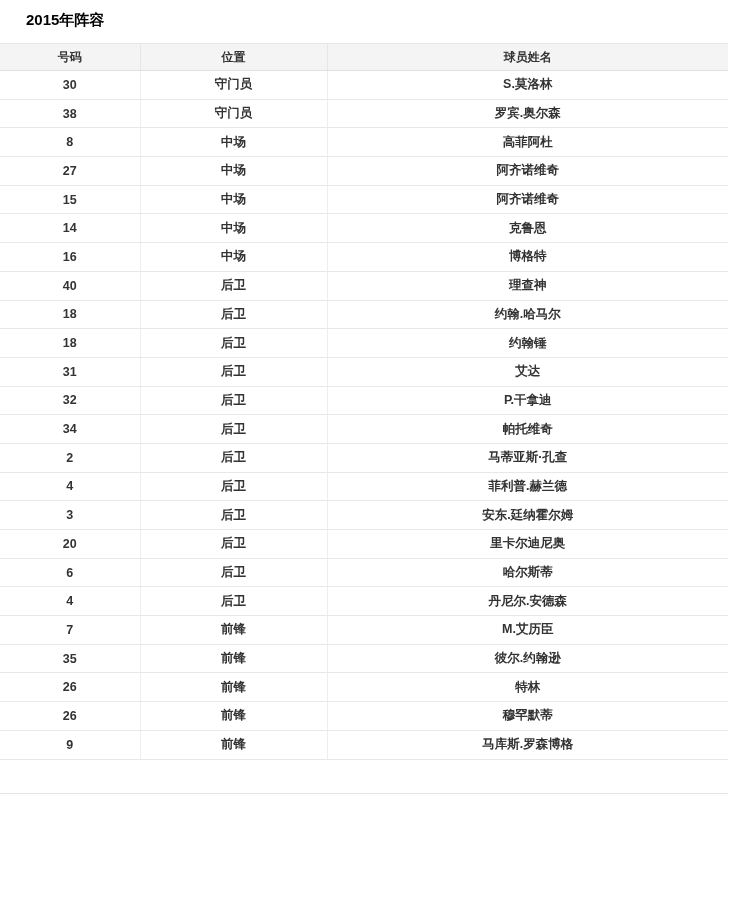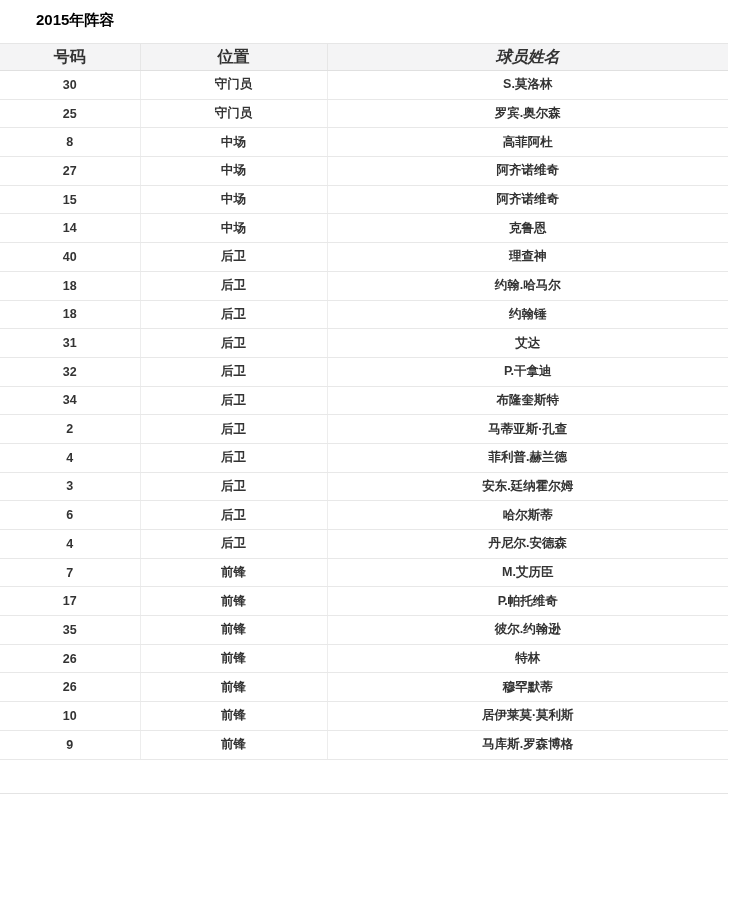--- a/index.html
+++ b/index.html
@@ -13,45 +13,45 @@
     width: 730px;
     height: 919px;
     background: #ffffff;
     overflow: hidden;
     box-sizing: border-box;
   }
   .page-title {
     font-size: 15px;
     font-weight: bold;
     color: #000000;
-    padding: 11px 0 0 36px;
+    padding: 11px 0 0 26px;
     line-height: 18px;
   }
   table.roster {
     width: 728px;
     border-collapse: collapse;
     table-layout: fixed;
     margin-top: 14px;
   }
   col.c-number { width: 140px; }
   col.c-position { width: 187px; }
   col.c-name { width: 401px; }
   table.roster th {
     background: #f4f4f5;
     height: 26px;
-    font-size: 16px;
+    font-size: 12px;
     font-weight: bold;
     color: #333333;
     text-align: center;
     border-top: 1px solid #e6e6e6;
     border-bottom: 1px solid #e0e0e0;
     border-right: 1px solid #e6e6e6;
     padding: 0;
   }
-  table.roster th:last-child { border-right: none; font-style: italic; }
+  table.roster th:last-child { border-right: none; }
   table.roster td {
     height: 27.7px;
     font-size: 12.5px;
     font-weight: bold;
     color: #333333;
     text-align: center;
     background: #ffffff;
     border-bottom: 1px solid #e8e8e8;
     border-right: 1px solid #ededed;
     padding: 0;
@@ -84,21 +84,21 @@
       </tr>
     </thead>
     <tbody id="roster-body">
 
     <tr>
           <td>30</td>
           <td>守门员</td>
           <td>S.莫洛林</td>
         </tr>
         <tr>
-          <td>25</td>
+          <td>38</td>
           <td>守门员</td>
           <td>罗宾.奥尔森</td>
         </tr>
         <tr>
           <td>8</td>
           <td>中场</td>
           <td>高菲阿杜</td>
         </tr>
         <tr>
           <td>27</td>
@@ -109,20 +109,25 @@
           <td>15</td>
           <td>中场</td>
           <td>阿齐诺维奇</td>
         </tr>
         <tr>
           <td>14</td>
           <td>中场</td>
           <td>克鲁恩</td>
         </tr>
         <tr>
+          <td>16</td>
+          <td>中场</td>
+          <td>博格特</td>
+        </tr>
+        <tr>
           <td>40</td>
           <td>后卫</td>
           <td>理查神</td>
         </tr>
         <tr>
           <td>18</td>
           <td>后卫</td>
           <td>约翰.哈马尔</td>
         </tr>
         <tr>
@@ -136,76 +141,71 @@
           <td>艾达</td>
         </tr>
         <tr>
           <td>32</td>
           <td>后卫</td>
           <td>P.干拿迪</td>
         </tr>
         <tr>
           <td>34</td>
           <td>后卫</td>
-          <td>布隆奎斯特</td>
+          <td>帕托维奇</td>
         </tr>
         <tr>
           <td>2</td>
           <td>后卫</td>
           <td>马蒂亚斯·孔查</td>
         </tr>
         <tr>
           <td>4</td>
           <td>后卫</td>
           <td>菲利普.赫兰德</td>
         </tr>
         <tr>
           <td>3</td>
           <td>后卫</td>
           <td>安东.廷纳霍尔姆</td>
         </tr>
         <tr>
+          <td>20</td>
+          <td>后卫</td>
+          <td>里卡尔迪尼奥</td>
+        </tr>
+        <tr>
           <td>6</td>
           <td>后卫</td>
           <td>哈尔斯蒂</td>
         </tr>
         <tr>
           <td>4</td>
           <td>后卫</td>
           <td>丹尼尔.安德森</td>
         </tr>
         <tr>
           <td>7</td>
           <td>前锋</td>
           <td>M.艾历臣</td>
         </tr>
         <tr>
-          <td>17</td>
-          <td>前锋</td>
-          <td>P.帕托维奇</td>
-        </tr>
-        <tr>
           <td>35</td>
           <td>前锋</td>
           <td>彼尔.约翰逊</td>
         </tr>
         <tr>
           <td>26</td>
           <td>前锋</td>
           <td>特林</td>
         </tr>
         <tr>
           <td>26</td>
           <td>前锋</td>
           <td>穆罕默蒂</td>
-        </tr>
-        <tr>
-          <td>10</td>
-          <td>前锋</td>
-          <td>居伊莱莫·莫利斯</td>
         </tr>
         <tr>
           <td>9</td>
           <td>前锋</td>
           <td>马库斯.罗森博格</td>
         </tr>
       </tbody>
     <tfoot>
       <tr class="empty-footer-row">
         <td colspan="3"></td>

